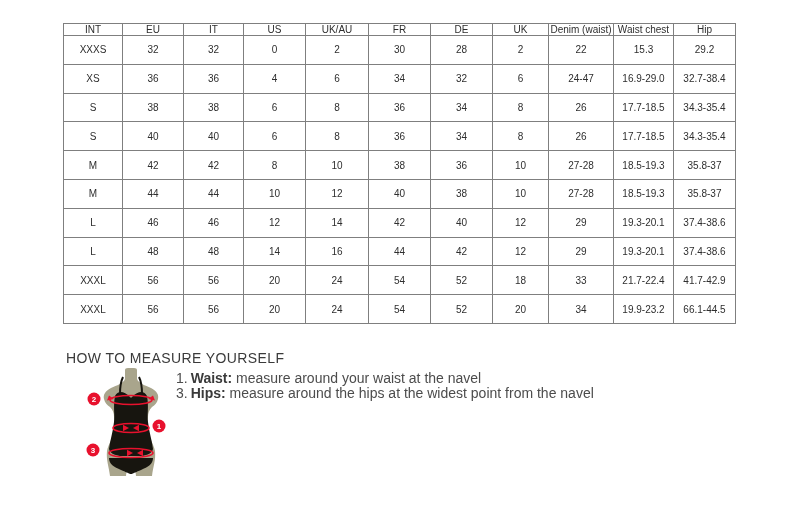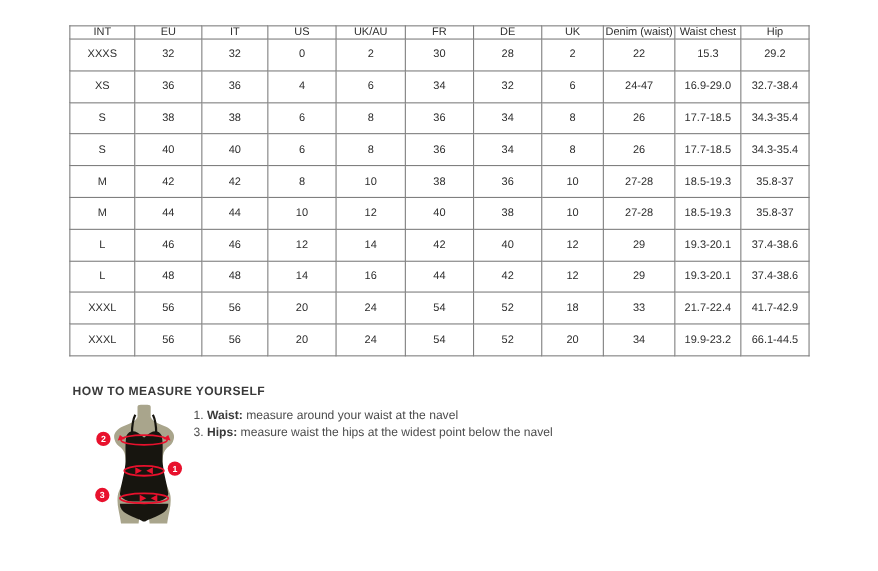--- a/index.html
+++ b/index.html
@@ -12,24 +12,24 @@
   table.size th, table.size td{
     border:1px solid #7f7f7f;
     font-size:10px;font-weight:400;color:#2e2e2e;
     text-align:center;vertical-align:middle;
     padding:0;background:#ffffff;
     white-space:nowrap;overflow:hidden;
   }
 
   
   #measure-heading{position:absolute;left:66px;top:350px;
-    font-size:11px;font-weight:700;letter-spacing:.4px;color:#3a3a3a;}
+    font-size:14px;font-weight:400;letter-spacing:.4px;color:#3a3a3a;}
   #measure-figure{position:absolute;left:78px;top:366px;}
   #measure-steps{position:absolute;left:176px;top:371px;}
-  .step{font-size:11px;color:#4c4c4c;line-height:15px;white-space:nowrap;}
+  .step{font-size:14px;color:#4c4c4c;line-height:15px;white-space:nowrap;}
   .step .num{margin-right:3px;}
   .step .term{font-weight:700;color:#3a3a3a;}
 </style>
 </head>
 <body>
 
 <div id="page">
 
   <div id="size-table-wrap">
     <table class="size">
@@ -256,16 +256,16 @@
       <text x="81" y="63" text-anchor="middle" font-size="8" font-weight="bold" fill="#ffffff">1</text>
     </g>
     <g>
       <circle cx="15" cy="84" r="6.5" fill="#e8112d"></circle>
       <text x="15" y="87" text-anchor="middle" font-size="8" font-weight="bold" fill="#ffffff">3</text>
     </g>
   </svg>
 
   <div id="measure-steps">
       <div class="step"><span class="num">1.</span><span class="term">Waist:</span><span> measure around your waist at the navel</span></div>
-      <div class="step"><span class="num">3.</span><span class="term">Hips:</span><span> measure waist the hips at the widest point below the navel</span></div>
+      <div class="step"><span class="num">3.</span><span class="term">Hips:</span><span> measure around the hips at the widest point from the navel</span></div>
     </div>
 
 </div>
 
 </body></html>

